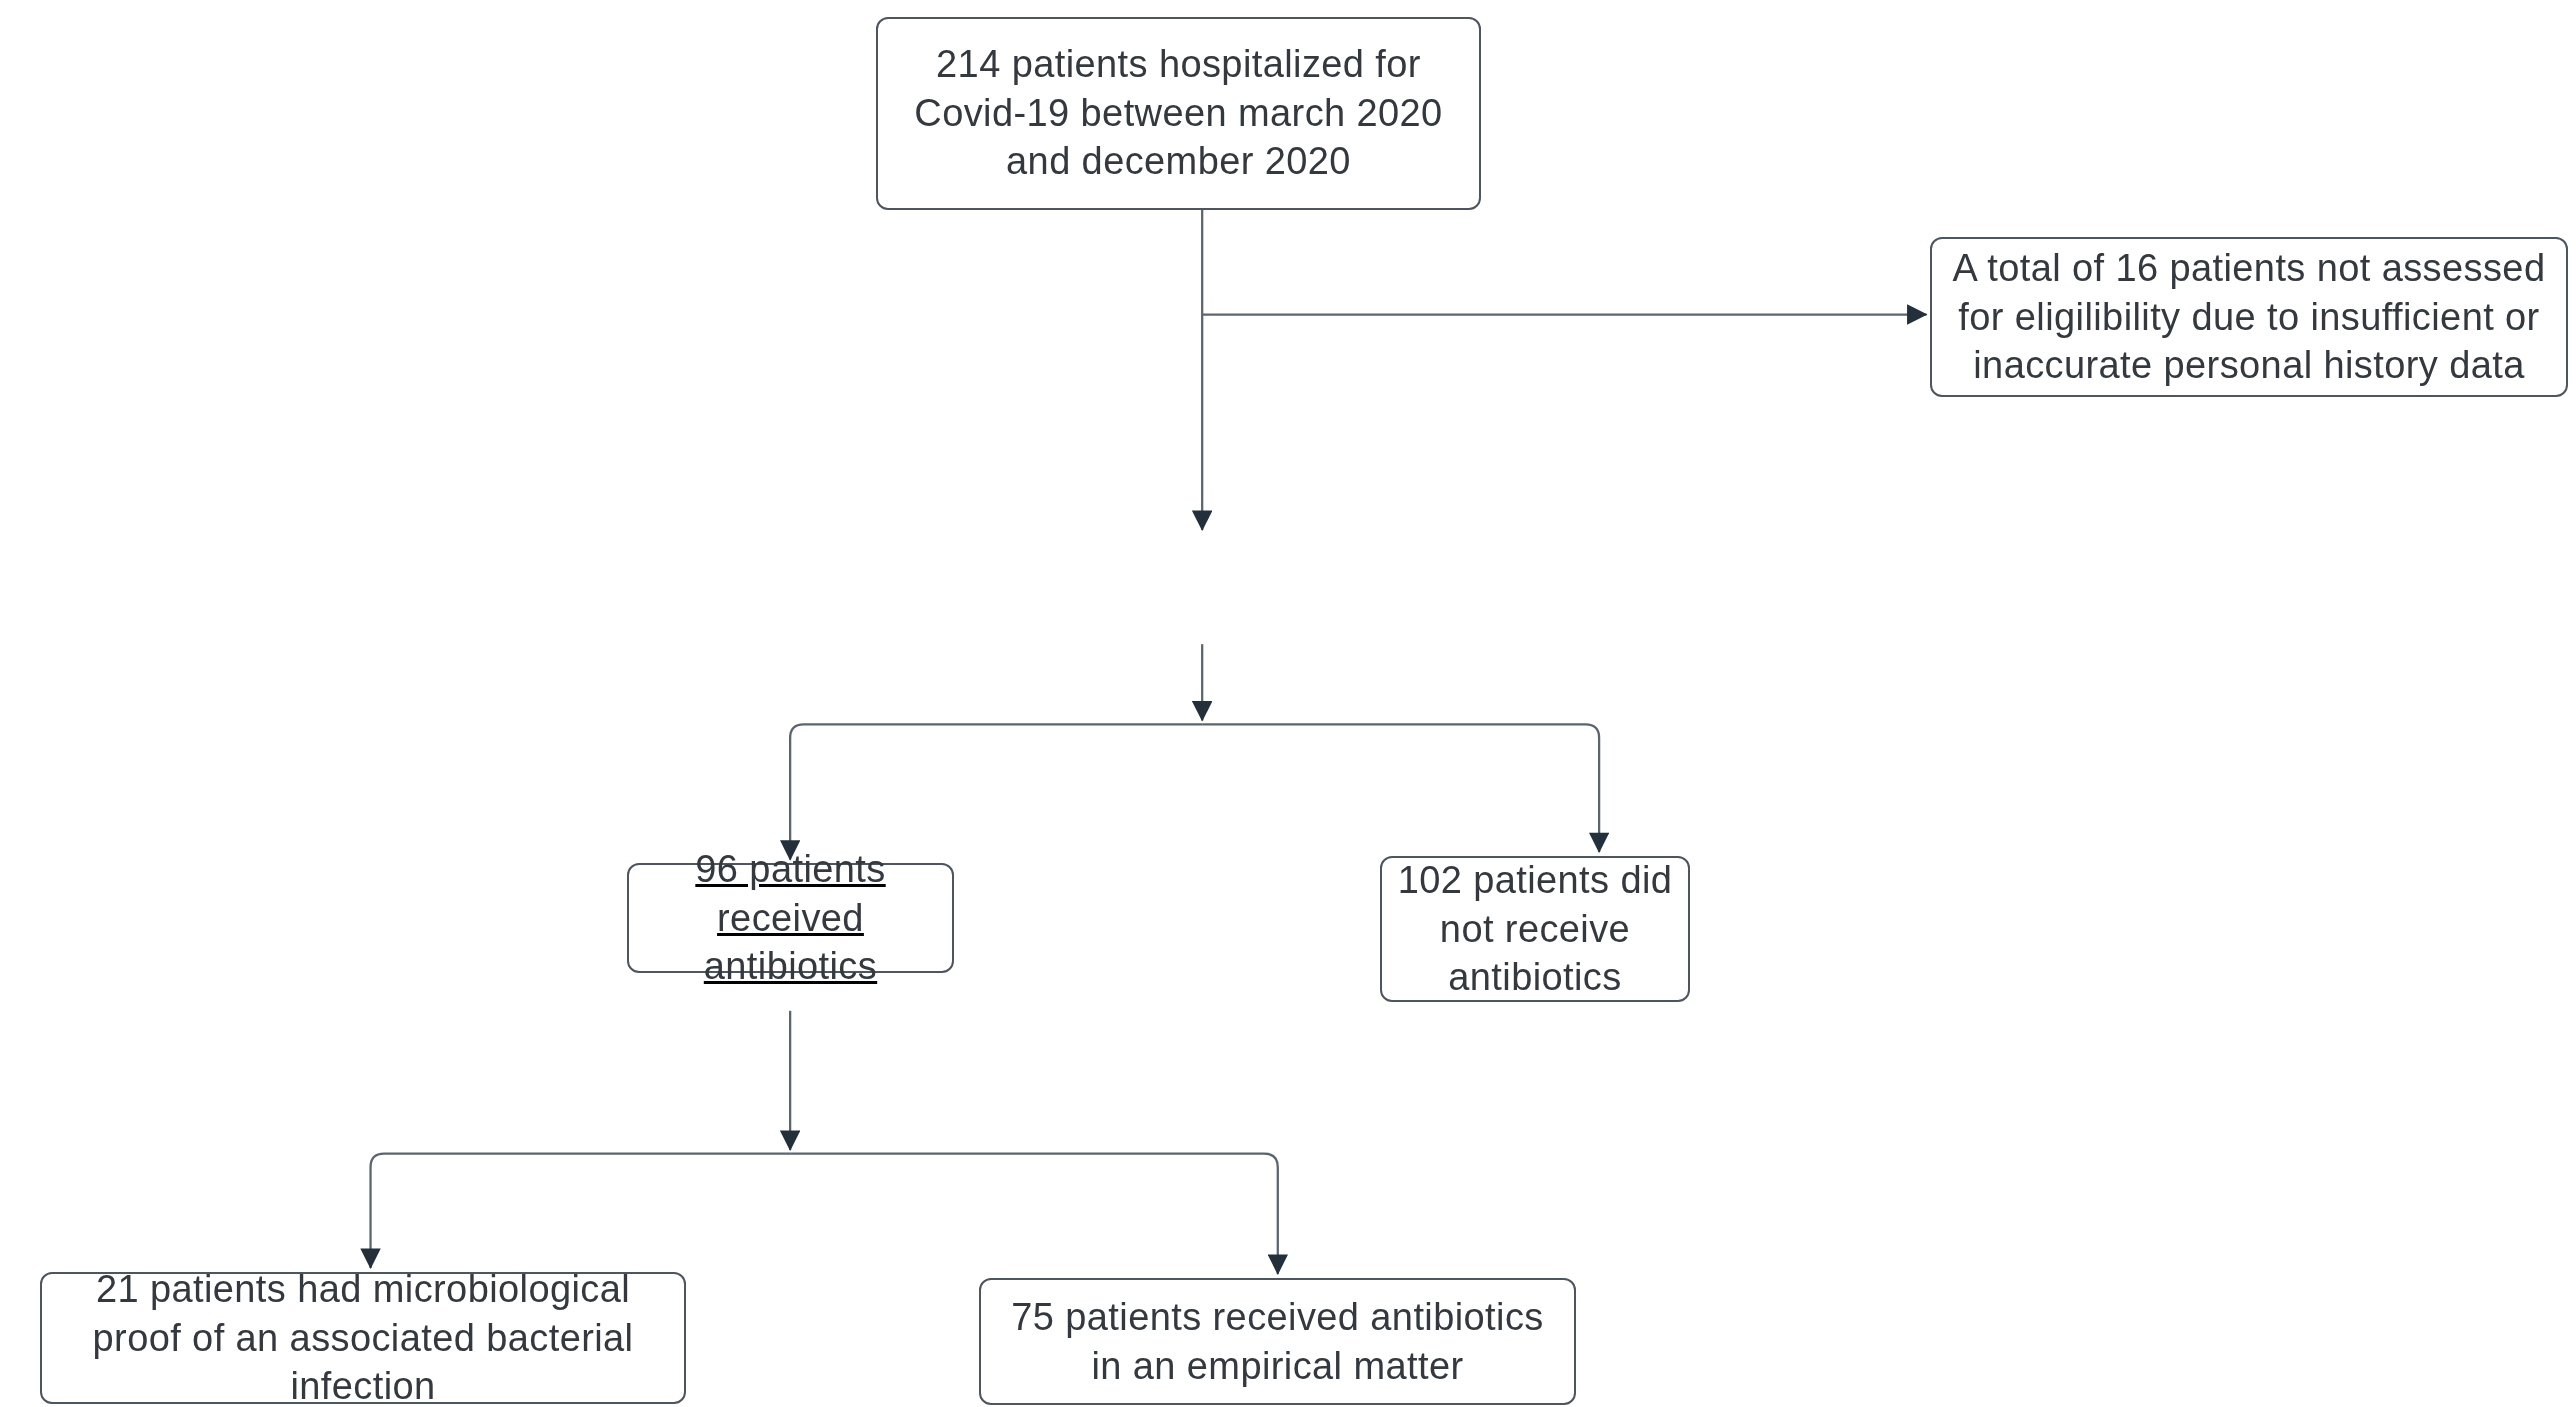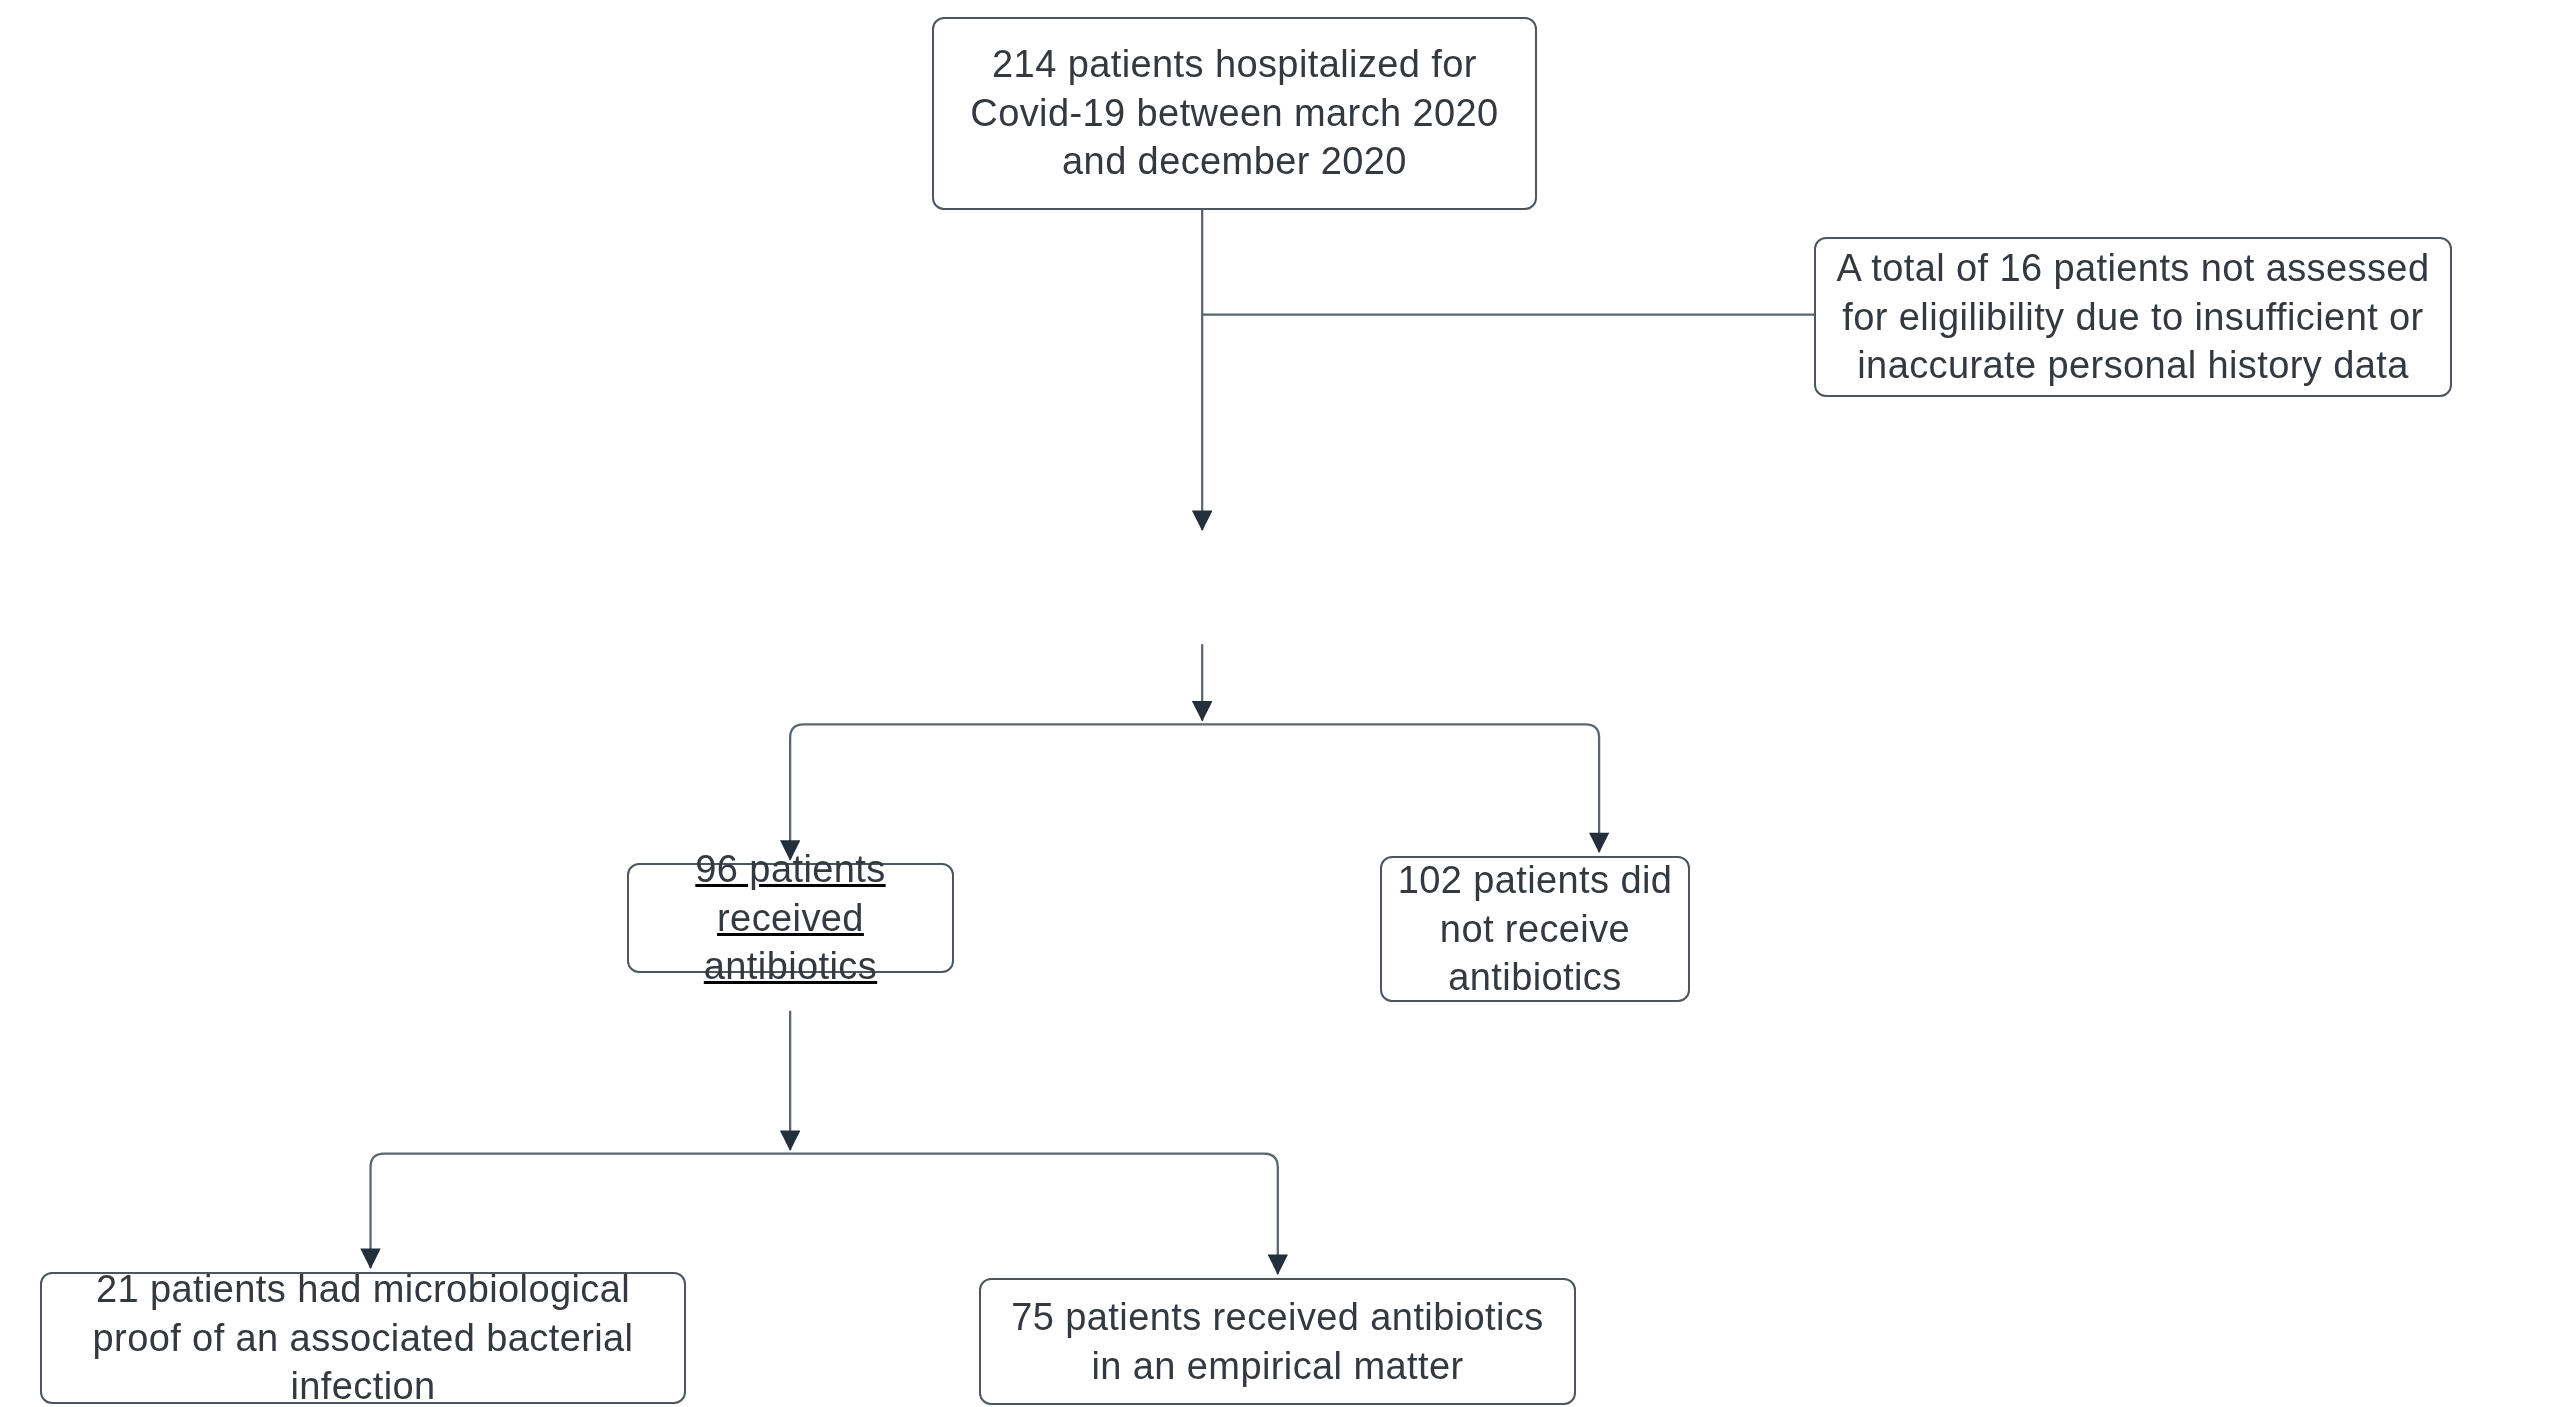--- a/index.html
+++ b/index.html
@@ -66,27 +66,27 @@
       <path d="M 1590 958 L 2097 958 Q 2115 958 2115 976 L 2115 1127" marker-end="url(#arrow)"></path>
 
       <path d="M 1045 1337 L 1045 1521" marker-end="url(#arrow)"></path>
 
       <path d="M 1045 1526 L 508 1526 Q 490 1526 490 1544 L 490 1677" marker-end="url(#arrow)"></path>
 
       <path d="M 1045 1526 L 1672 1526 Q 1690 1526 1690 1544 L 1690 1685" marker-end="url(#arrow)"></path>
     </g>
   </svg>
 
-  <div class="node" style="left:932px; top:16.6px; width:605px; height:193px;">
+  <div class="node" style="left:876px; top:16.6px; width:605px; height:193px;">
     <span class="label">214 patients hospitalized for
 Covid-19 between march 2020
 and december 2020</span>
   </div>
 
-  <div class="node" style="left:1814px; top:237px; width:638px; height:160px;">
+  <div class="node" style="left:1930px; top:237px; width:638px; height:160px;">
     <span class="label">A total of 16 patients not assessed
 for eligilibility due to insufficient or
 inaccurate personal history data</span>
   </div>
 
 
   <div class="node" style="left:627px; top:863px; width:327px; height:110px;text-decoration:underline;">
     <span class="label">96 patients
 received
 antibiotics</span>

